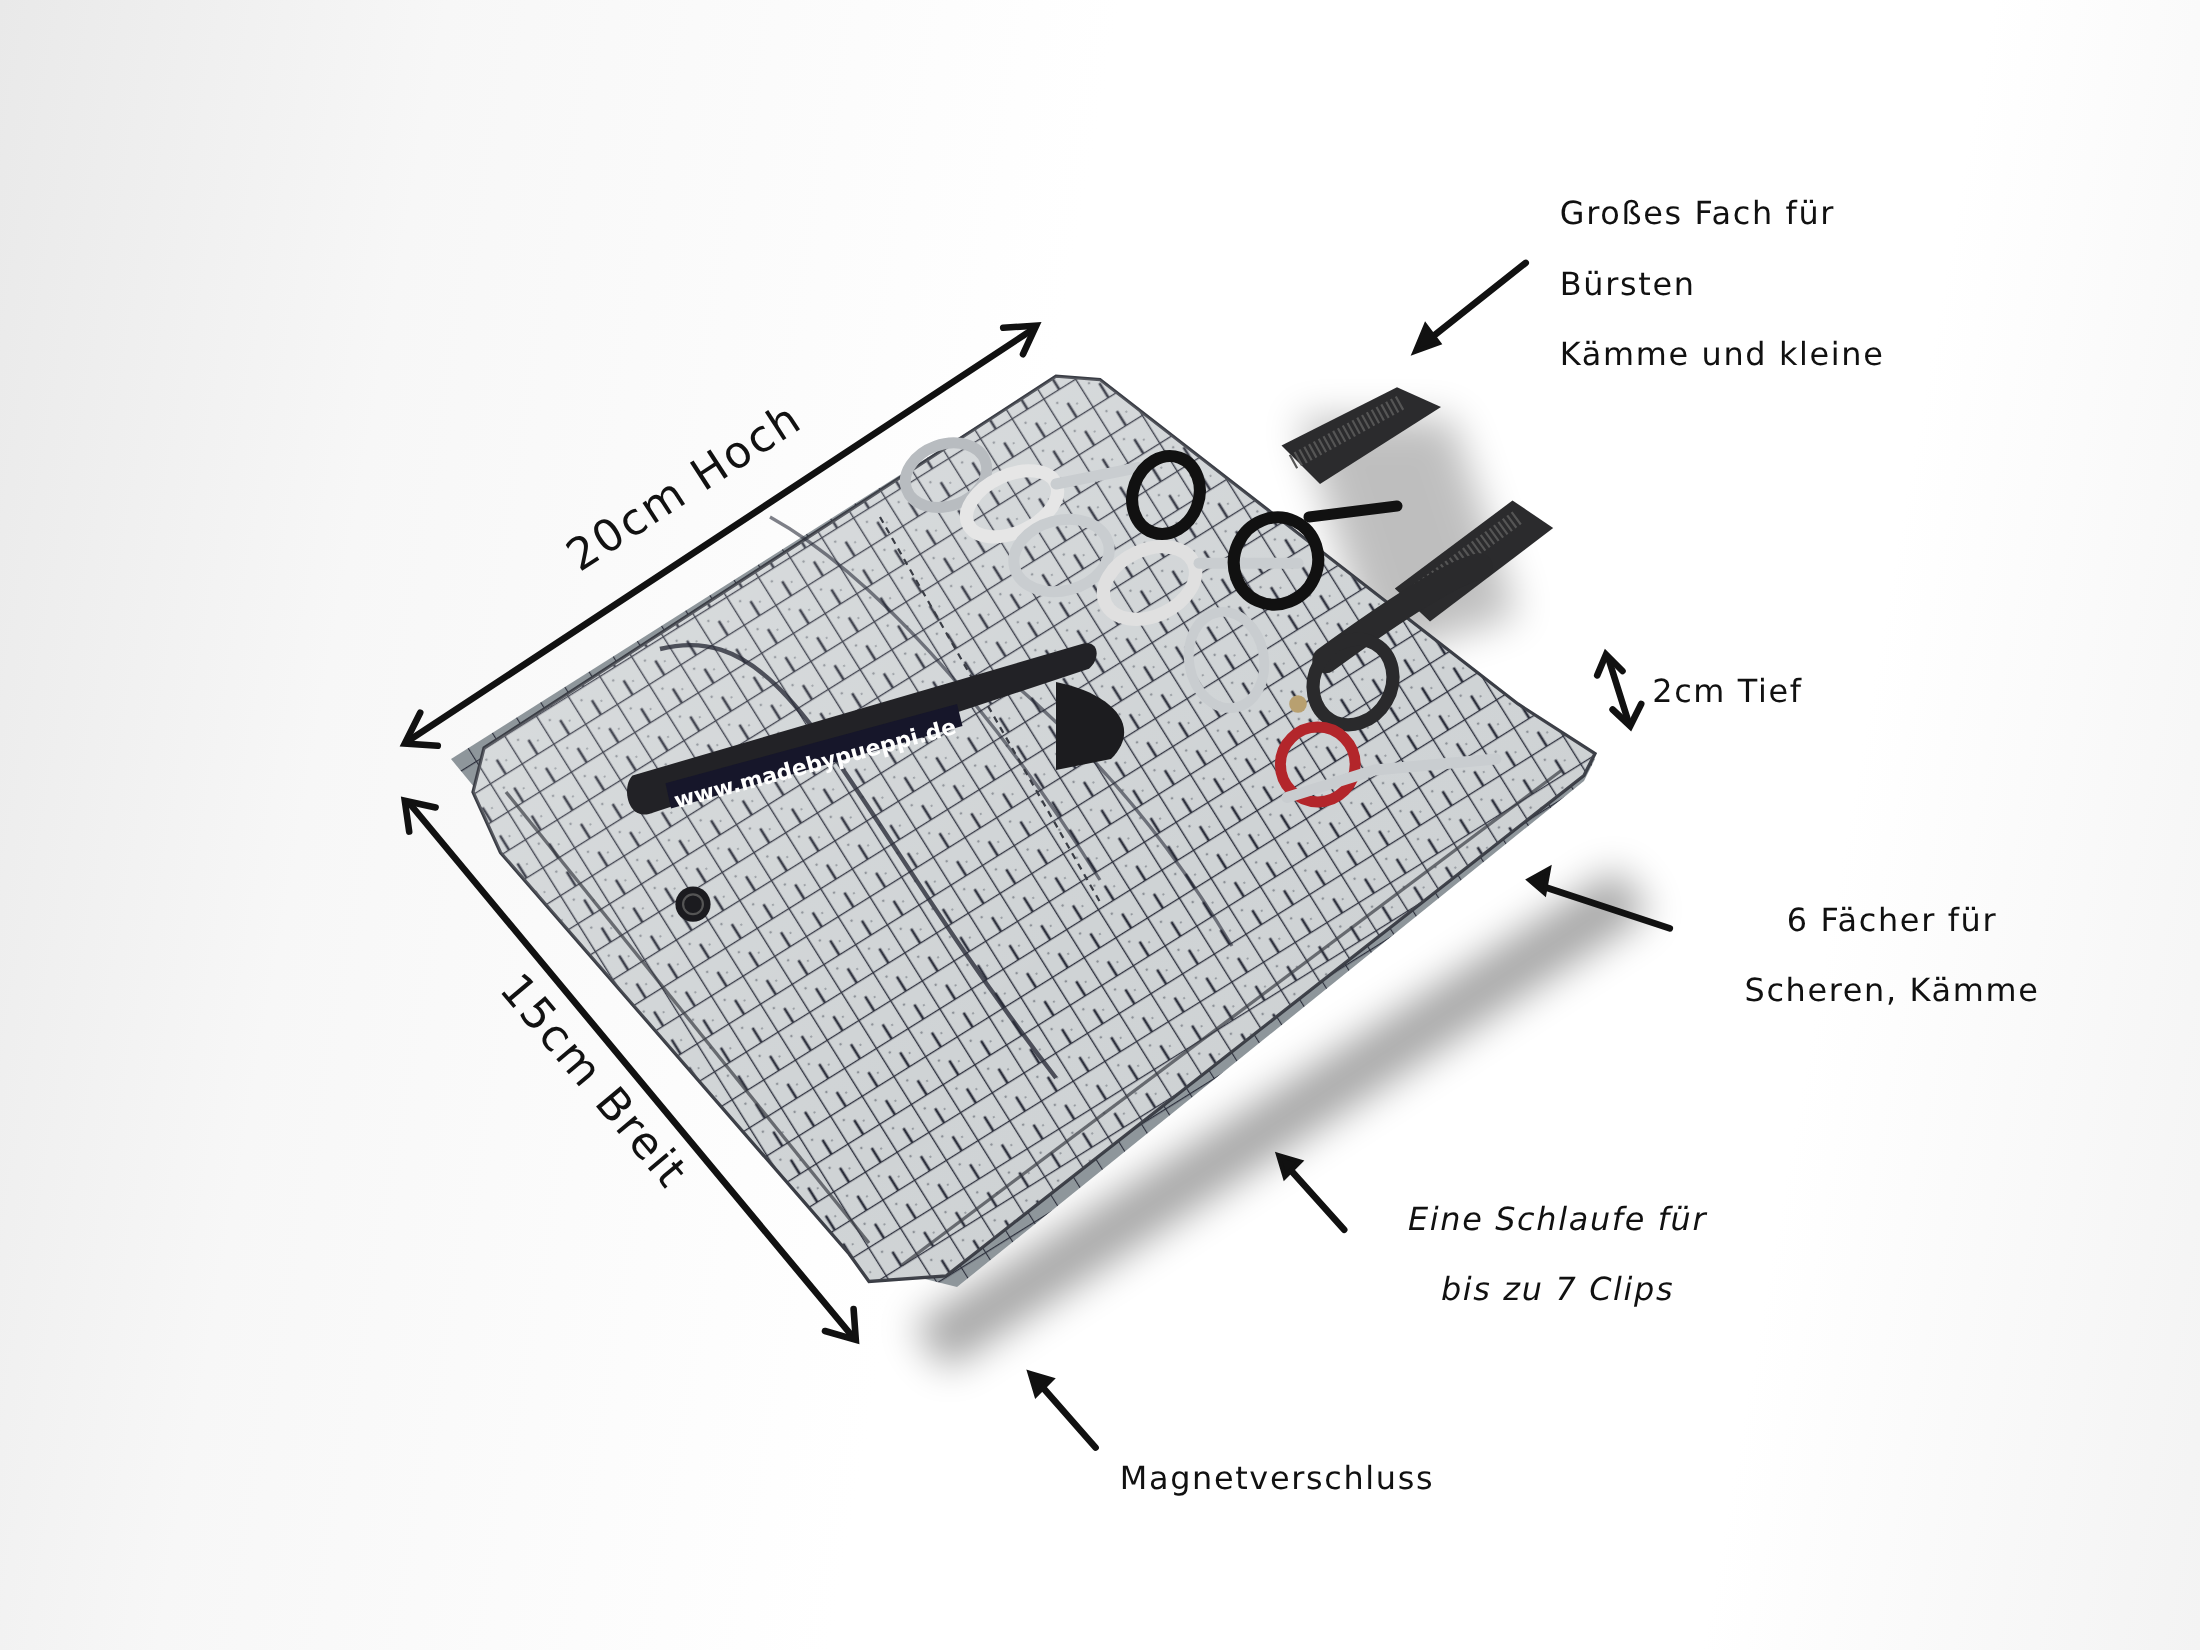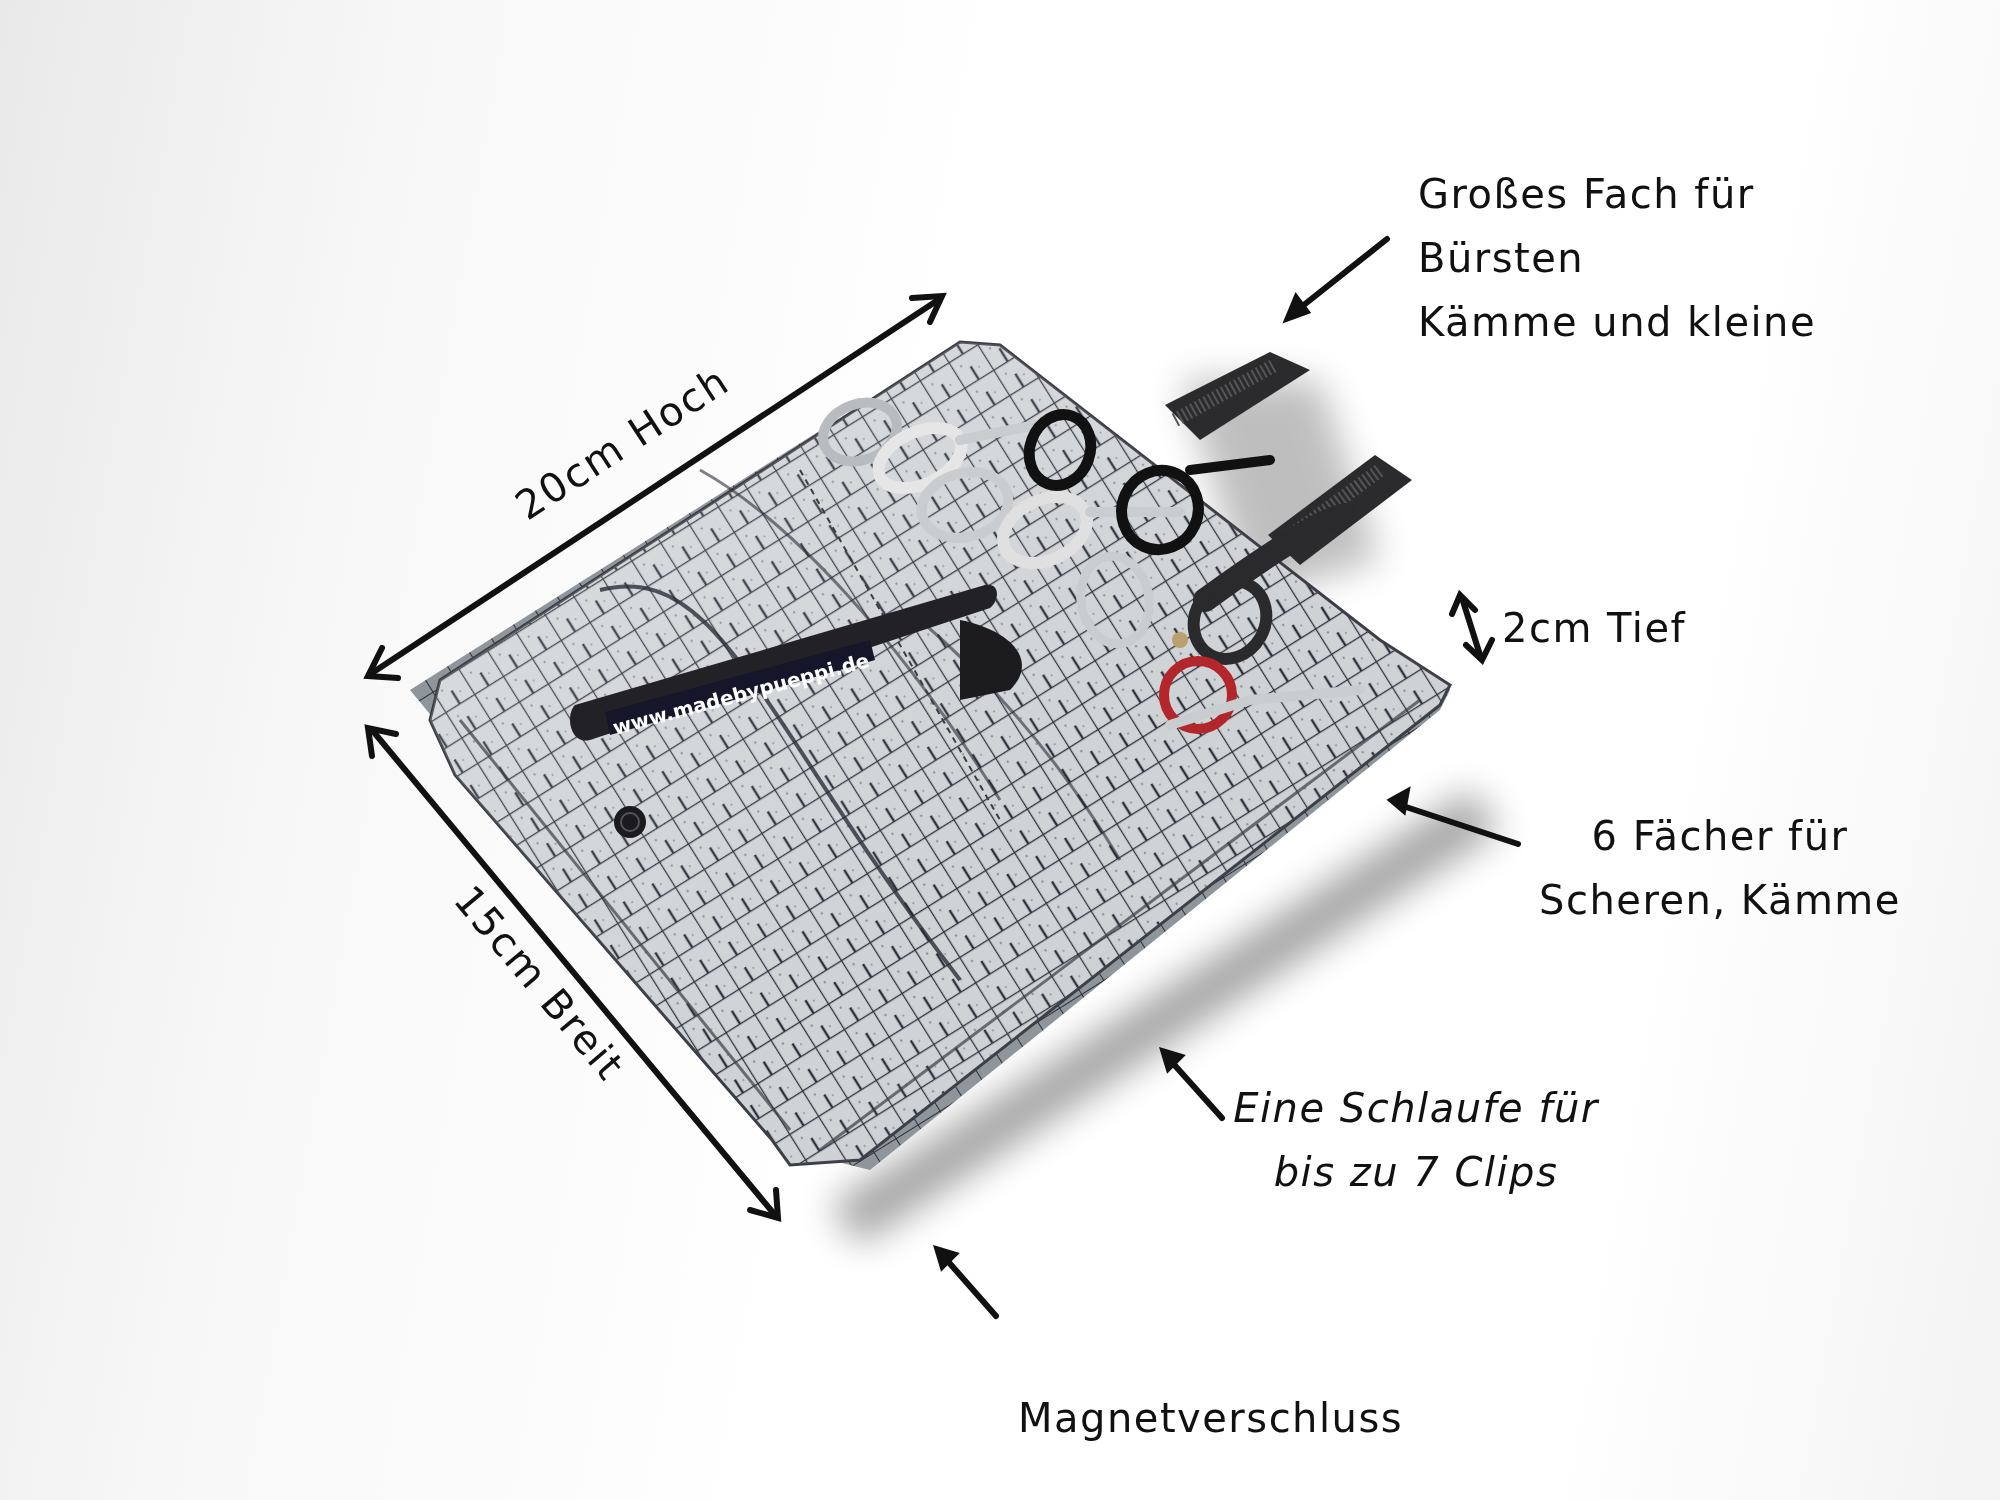--- a/index.html
+++ b/index.html
@@ -4,21 +4,21 @@
 <style>
   html, body { margin: 0; padding: 0; }
   body {
     width: 2000px; height: 1500px; overflow: hidden; position: relative;
     background: linear-gradient(100deg, #e9e9e9 0%, #f7f7f7 18%, #ffffff 45%, #ffffff 80%, #f3f3f3 100%);
     font-family: "DejaVu Sans", sans-serif;
   }
   .stage { position: absolute; left: 0; top: 0; width: 2000px; height: 1500px; }
   .label {
     position: absolute; color: #111; font-family: "DejaVu Sans", sans-serif;
-    font-size: 40px; line-height: 64px; letter-spacing: 1.5px; white-space: nowrap;
+    font-size: 29px; line-height: 64px; letter-spacing: 1.5px; white-space: nowrap;
   }
   .label.center { text-align: center; }
   .label span { display: block; }
   .rot { position: absolute; color: #111; font-family: "DejaVu Sans", sans-serif;
     font-size: 40px; letter-spacing: 2px; white-space: nowrap; transform-origin: center center; }
   svg { position: absolute; left: 0; top: 0; }
 </style>
 </head>
 <body>
 
@@ -156,16 +156,16 @@
   <div class="label center" style="left:1530px; top:804px; width:380px;">
     <span>6 Fächer für</span>
     <span>Scheren, Kämme</span>
   </div>
 
   <div class="label center" style="left:1226px; top:1076px; width:380px;font-style:italic;">
     <span>Eine Schlaufe für</span>
     <span>bis zu 7 Clips</span>
   </div>
 
-  <div class="label" style="left:1018px; top:1386px;">
+  <div class="label" style="left:1018px; top:1312px;">
     <span>Magnetverschluss</span>
   </div>
 </div>
 
 </body></html>

